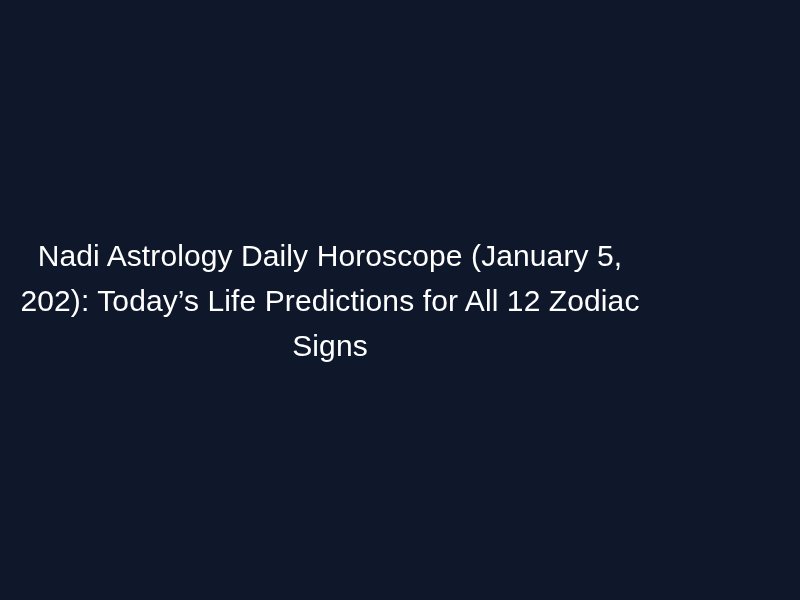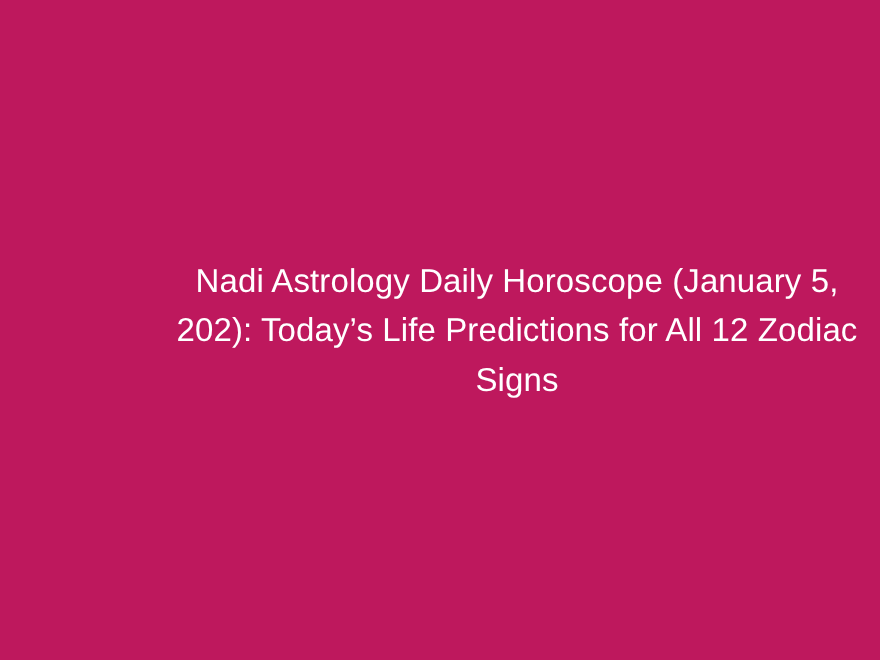--- a/index.html
+++ b/index.html
@@ -12,24 +12,24 @@
     height: 600px;
     overflow: hidden;
     font-family: "Liberation Sans", sans-serif;
   }
 
   .placeholder-card {
     position: relative;
     box-sizing: border-box;
     width: 800px;
     height: 600px;
-    background-color: #be185d;
+    background-color: #0f172a;
     display: flex;
     align-items: center;
-    justify-content: flex-end;
+    justify-content: flex-start;
   }
 
   .title-block {
     width: 660px;
     margin: 0;
     padding: 0;
     text-align: center;
     color: #ffffff;
     font-family: "Liberation Sans", sans-serif;
     font-size: 30px;

